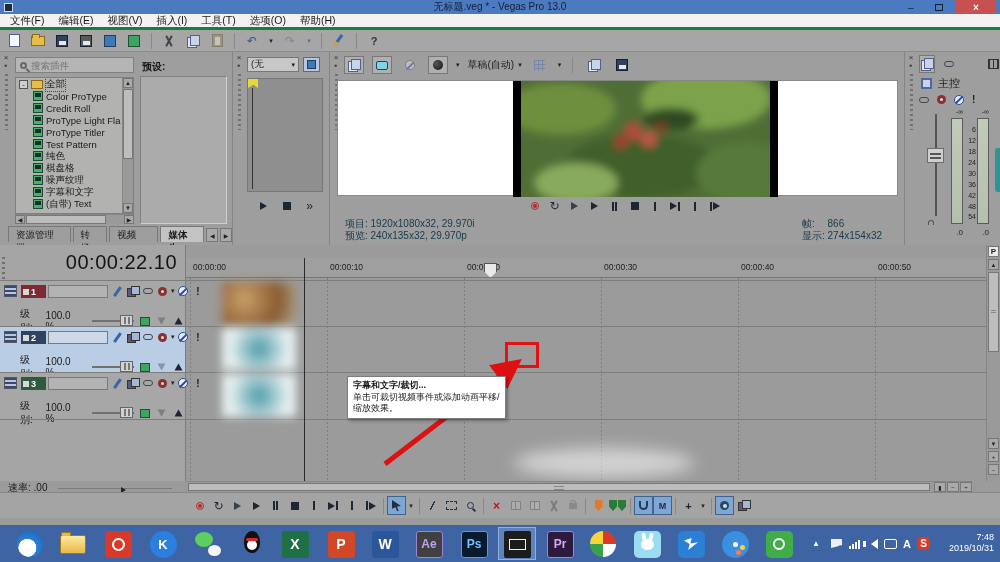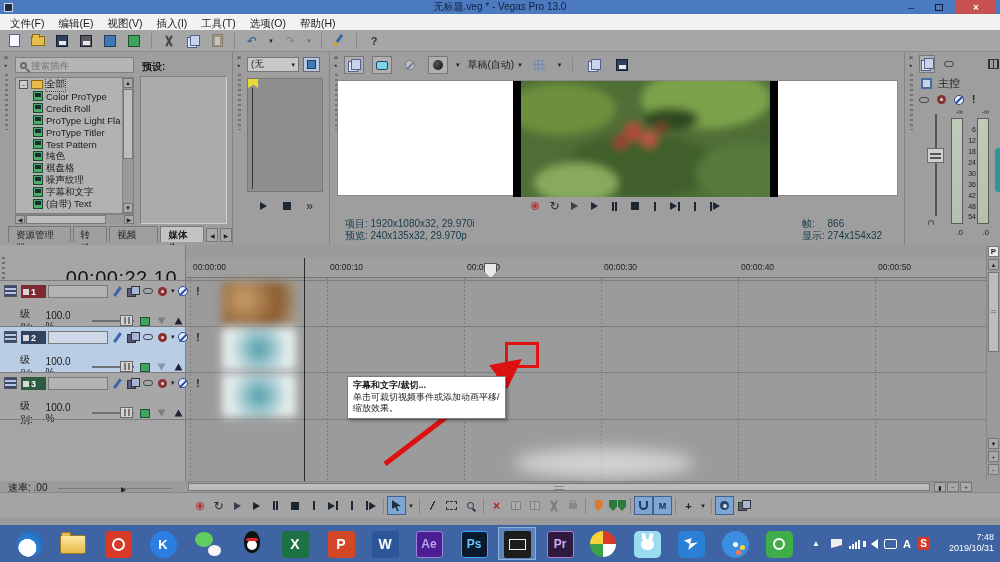--- a/index.html
+++ b/index.html
@@ -5,21 +5,21 @@
 *{margin:0;padding:0;box-sizing:border-box}
 body{font-family:"Liberation Sans","DejaVu Sans",sans-serif;background:#666}
 .screen{position:relative;width:1000px;height:562px;overflow:hidden;background:#9b9b9b;font-size:10px;color:#1a1a1a}
 .abs{position:absolute}
 
 .titlebar{position:absolute;left:0;top:0;width:1000px;height:14px;background:#4c7ac0;display:flex;align-items:center}
 .titlebar .appico{width:9px;height:9px;margin-left:4px;background:#1d2b3f;border:1px solid #cfd9ea}
 .titlebar .ttl{position:absolute;left:0;right:0;text-align:center;font-size:10px;color:#102038}
 .wbtn{position:absolute;top:0;height:14px;display:flex;align-items:center;justify-content:center;color:#102038;font-size:10px}
 .wclose{background:#c75050;color:#fff;font-weight:bold}
-.menubar{position:absolute;left:0;top:14px;width:1000px;height:20px;background:#f2f2f2;border-bottom:2px solid #15803d;display:flex;align-items:flex-end;padding-left:4px;gap:2px}
+.menubar{position:absolute;left:0;top:14px;width:1000px;height:20px;background:#f2f2f2;border-bottom:7px solid #15803d;display:flex;align-items:center;padding-left:4px;gap:2px}
 .menu-item{padding:1px 6px;font-size:10.5px}
 .toolbar{position:absolute;left:0;top:30px;width:1000px;height:22px;background:#a6a6a6;border-bottom:1px solid #8b8b8b;display:flex;align-items:center;padding-left:4px;gap:4px}
 .tbtn{width:20px;height:18px;display:flex;align-items:center;justify-content:center}
 .vsep{width:1px;height:16px;background:#888;margin:0 3px}
 .dim{opacity:.42}
 
 .i-page{width:11px;height:13px;background:#f5f8ff;border:1px solid #51628a}
 .i-folder{width:14px;height:10px;background:#e7be4e;border:1px solid #8d6c14;position:relative}
 .i-folder::before{content:"";position:absolute;left:0;top:-3px;width:6px;height:3px;background:#e7be4e;border:1px solid #8d6c14;border-bottom:none}
 .i-save{width:12px;height:12px;background:#30415f;border:1px solid #17202f;position:relative}
@@ -501,21 +501,21 @@
     <div style="position:absolute;left:22px;top:172px"><span class="i-lock"></span></div>
     <div class="tick" style="left:44px;top:176px;font-size:8px">.0</div>
     <div class="tick" style="left:70px;top:176px;font-size:8px">.0</div>
   </div>
   <div class="abs" style="left:995px;top:148px;width:5px;height:44px;background:#2e9494;border-radius:3px 0 0 3px"></div>
 
   <div class="tl">
 
     <div class="abs" style="left:0;top:0;width:186px;height:236px;background:#a5a5a5;border-right:1px solid #7d7d7d">
       <div class="gripdots" style="position:absolute;left:2px;top:8px;height:40px"></div>
-      <div style="position:absolute;right:8px;top:22px;font-size:20px;letter-spacing:.5px;color:#141414">00:00:22.10</div>
+      <div style="position:absolute;right:8px;top:6px;font-size:20px;letter-spacing:.5px;color:#141414">00:00:22.10</div>
     </div>
 
     <div class="thead" style="top:35px;height:46px">
       <div style="position:absolute;left:4px;top:4px;width:13px;height:12px;background:repeating-linear-gradient(#3a4a6a 0 2px,#b9c6dd 2px 4px);border:1px solid #556"></div>
       <div class="badge" style="position:absolute;left:21px;top:4px;background:#7e2a33">
           <i></i>
           <span>1</span>
         </div>
       <div class="namefield" style="position:absolute;left:48px;top:4px"></div>
       <div style="position:absolute;left:111px;top:4px;display:flex;gap:2px;align-items:center">
@@ -895,21 +895,21 @@
     <div class="tb-ic" style="left:280px">
         <span class="rs" style="background:#1e7145;border-radius:3px">X</span>
       </div>
     <div class="tb-ic" style="left:326px">
         <span class="rs" style="background:#d24726;border-radius:3px">P</span>
       </div>
     <div class="tb-ic" style="left:370px">
         <span class="rs" style="background:#2b579a;border-radius:3px">W</span>
       </div>
     <div class="tb-ic" style="left:414px">
-        <span class="rs" style="background:#4c1d95;border:1.5px solid #9a86d8;color:#b7a5ef;font-size:12px;border-radius:3px">Ae</span>
+        <span class="rs" style="background:#404040;border:1.5px solid #9a86d8;color:#b7a5ef;font-size:12px;border-radius:3px">Ae</span>
       </div>
     <div class="tb-ic" style="left:459px">
         <span class="rs" style="background:#0a1a2e;border:1.5px solid #31a8ff;color:#6ec4ff;font-size:12px;border-radius:3px">Ps</span>
       </div>
     <div class="active-app" style="left:498px"></div>
     <div class="tb-ic" style="left:502px">
         <span class="rs" style="background:#1c1c1c;border-radius:2px">
           <i style="width:17px;height:11px;border:1.5px solid #eee;display:block;position:relative"></i>
         </span>
       </div>

